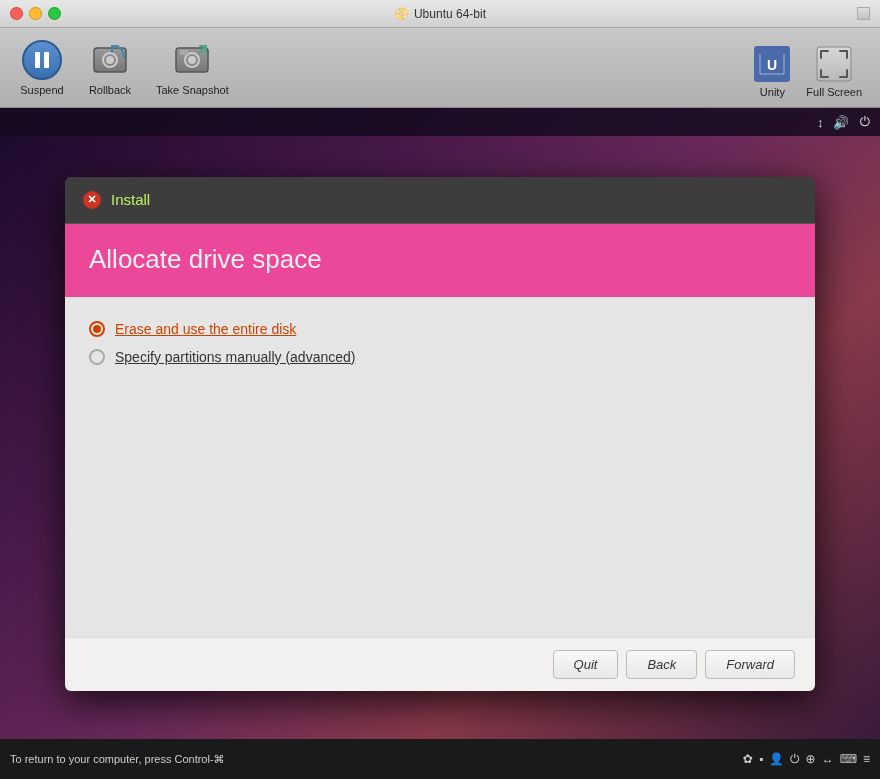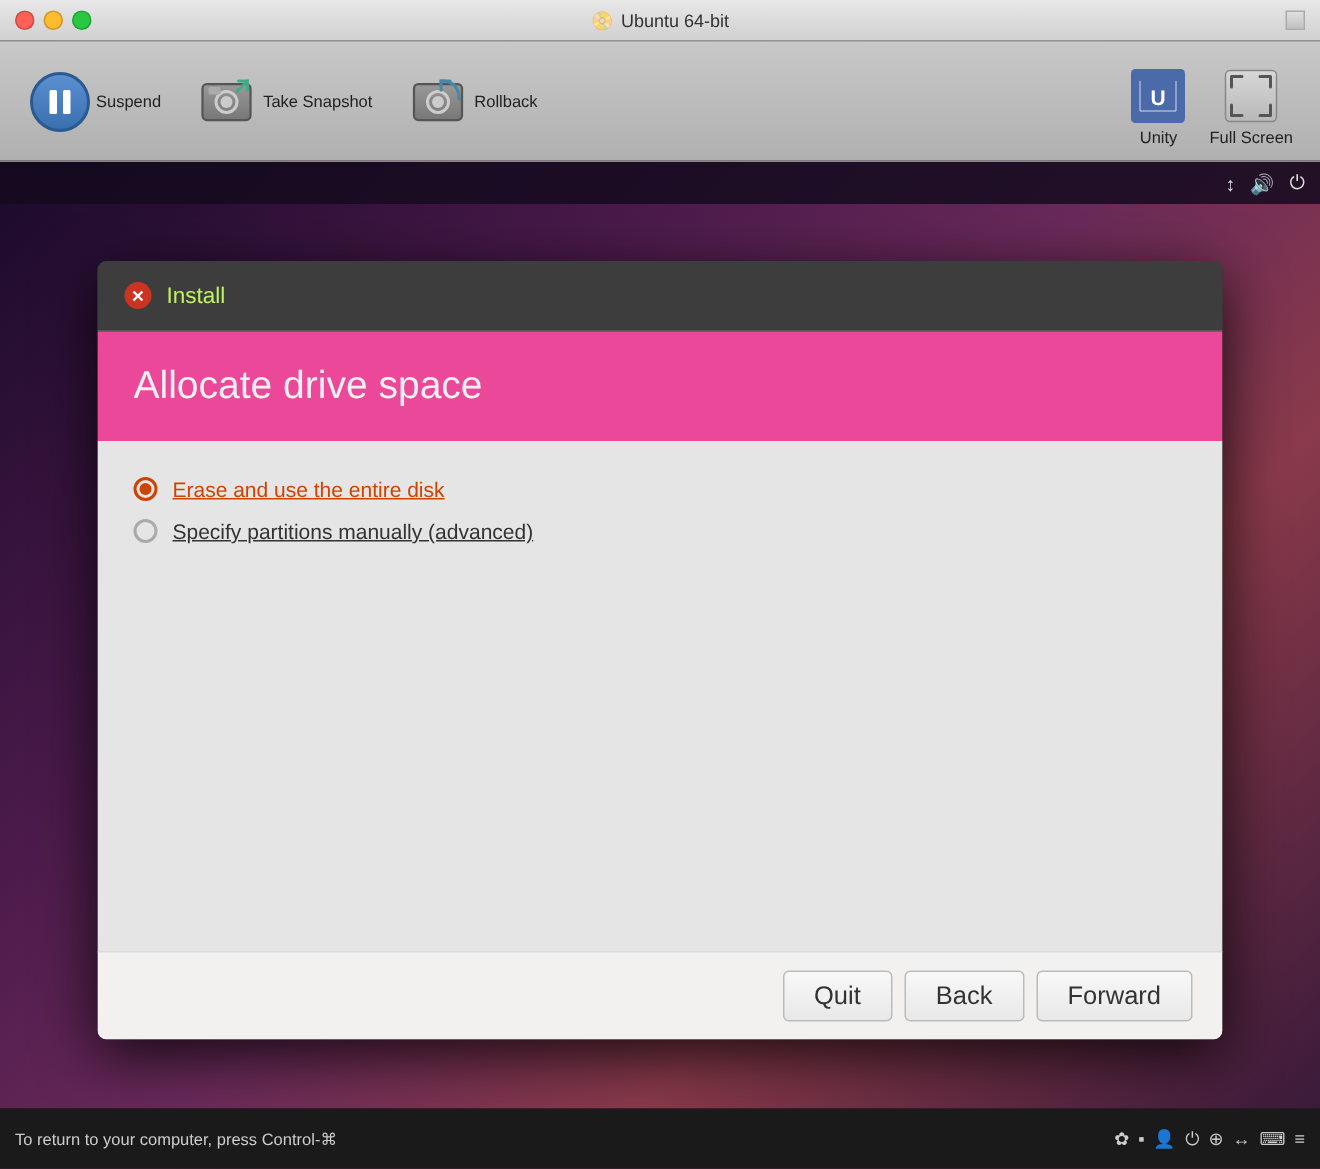--- a/index.html
+++ b/index.html
@@ -86,21 +86,21 @@
       display: flex;
       align-items: center;
       padding: 0 12px;
       border-bottom: 1px solid #888;
       flex-shrink: 0;
       gap: 8px;
     }
 
     .toolbar-btn {
       display: flex;
-      flex-direction: row;
+      flex-direction: column;
       align-items: center;
       gap: 4px;
       cursor: pointer;
       padding: 4px 8px;
       border-radius: 4px;
       min-width: 60px;
     }
 
     .toolbar-icon {
       width: 40px;
@@ -299,26 +299,27 @@
       background: #f2f1f0;
       padding: 12px 20px;
       display: flex;
       justify-content: flex-end;
       gap: 8px;
       border-top: 1px solid #ddd;
     }
 
     .dialog-btn {
       padding: 6px 20px;
-      font-size: 17px;
+      font-size: 13px;
       border-radius: 4px;
       border: 1px solid #bbb;
       background: linear-gradient(to bottom, #f8f8f8, #e8e8e8);
       cursor: pointer;
       color: #333;
+      font-style: italic;
     }
 
     
     .status-bar {
       background: #1a1a1a;
       height: 40px;
       display: flex;
       align-items: center;
       justify-content: space-between;
       padding: 0 10px;
@@ -387,20 +388,40 @@
     <div class="toolbar-btn">
       <div class="toolbar-icon">
         <div class="icon-suspend">
           <div class="icon-pause-bars">
             <div class="icon-pause-bar"></div>
             <div class="icon-pause-bar"></div>
           </div>
         </div>
       </div>
       <span class="toolbar-label">Suspend</span>
+    </div>
+
+    <div class="toolbar-btn">
+      <div class="toolbar-icon">
+        <svg width="40" height="40" viewBox="0 0 40 40">
+          <rect x="4" y="8" width="32" height="24" rx="3" fill="url(#roll-grad)" stroke="#555" stroke-width="1.5"></rect>
+          <defs>
+            <linearGradient id="roll-grad" x1="0" y1="0" x2="0" y2="1">
+              <stop offset="0%" stop-color="#999"></stop>
+              <stop offset="100%" stop-color="#777"></stop>
+            </linearGradient>
+          </defs>
+          <circle cx="20" cy="20" r="7" fill="none" stroke="#ccc" stroke-width="2"></circle>
+          <circle cx="20" cy="20" r="4" fill="#ccc"></circle>
+
+          <path d="M 28 6 L 22 6 L 22 12" fill="none" stroke="#48a" stroke-width="2" stroke-linecap="round"></path>
+          <path d="M 22 6 Q 34 6 34 18" fill="none" stroke="#48a" stroke-width="2" stroke-linecap="round"></path>
+        </svg>
+      </div>
+      <span class="toolbar-label">Rollback</span>
     </div>
 
     <div class="toolbar-btn">
       <div class="toolbar-icon">
         <svg width="40" height="40" viewBox="0 0 40 40">
           <rect x="4" y="8" width="32" height="24" rx="3" fill="url(#snap-grad)" stroke="#555" stroke-width="1.5"></rect>
           <defs>
             <linearGradient id="snap-grad" x1="0" y1="0" x2="0" y2="1">
               <stop offset="0%" stop-color="#999"></stop>
               <stop offset="100%" stop-color="#777"></stop>
@@ -410,40 +431,20 @@
           <circle cx="20" cy="20" r="4" fill="#ccc"></circle>
           <rect x="8" y="10" width="8" height="5" rx="1" fill="#aaa"></rect>
 
           <path d="M 28 6 L 34 6 L 34 12" fill="none" stroke="#4a8" stroke-width="2" stroke-linecap="round"></path>
           <path d="M 27 13 L 34 6" fill="none" stroke="#4a8" stroke-width="2" stroke-linecap="round"></path>
         </svg>
       </div>
       <span class="toolbar-label">Take Snapshot</span>
     </div>
 
-    <div class="toolbar-btn">
-      <div class="toolbar-icon">
-        <svg width="40" height="40" viewBox="0 0 40 40">
-          <rect x="4" y="8" width="32" height="24" rx="3" fill="url(#roll-grad)" stroke="#555" stroke-width="1.5"></rect>
-          <defs>
-            <linearGradient id="roll-grad" x1="0" y1="0" x2="0" y2="1">
-              <stop offset="0%" stop-color="#999"></stop>
-              <stop offset="100%" stop-color="#777"></stop>
-            </linearGradient>
-          </defs>
-          <circle cx="20" cy="20" r="7" fill="none" stroke="#ccc" stroke-width="2"></circle>
-          <circle cx="20" cy="20" r="4" fill="#ccc"></circle>
-
-          <path d="M 28 6 L 22 6 L 22 12" fill="none" stroke="#48a" stroke-width="2" stroke-linecap="round"></path>
-          <path d="M 22 6 Q 34 6 34 18" fill="none" stroke="#48a" stroke-width="2" stroke-linecap="round"></path>
-        </svg>
-      </div>
-      <span class="toolbar-label">Rollback</span>
-    </div>
-
 
     <div class="toolbar-separator"></div>
 
     <div class="toolbar-right">
       <div class="toolbar-right-btn">
         <div class="toolbar-right-icon">
           <svg width="36" height="36" viewBox="0 0 36 36">
             <rect x="0" y="0" width="36" height="36" rx="3" fill="#4a6aaa"></rect>
             <text x="18" y="24" text-anchor="middle" fill="white" font-size="14" font-weight="bold" font-family="Arial">U</text>
             <line x1="6" y1="28" x2="30" y2="28" stroke="white" stroke-width="1" opacity="0.5"></line>

